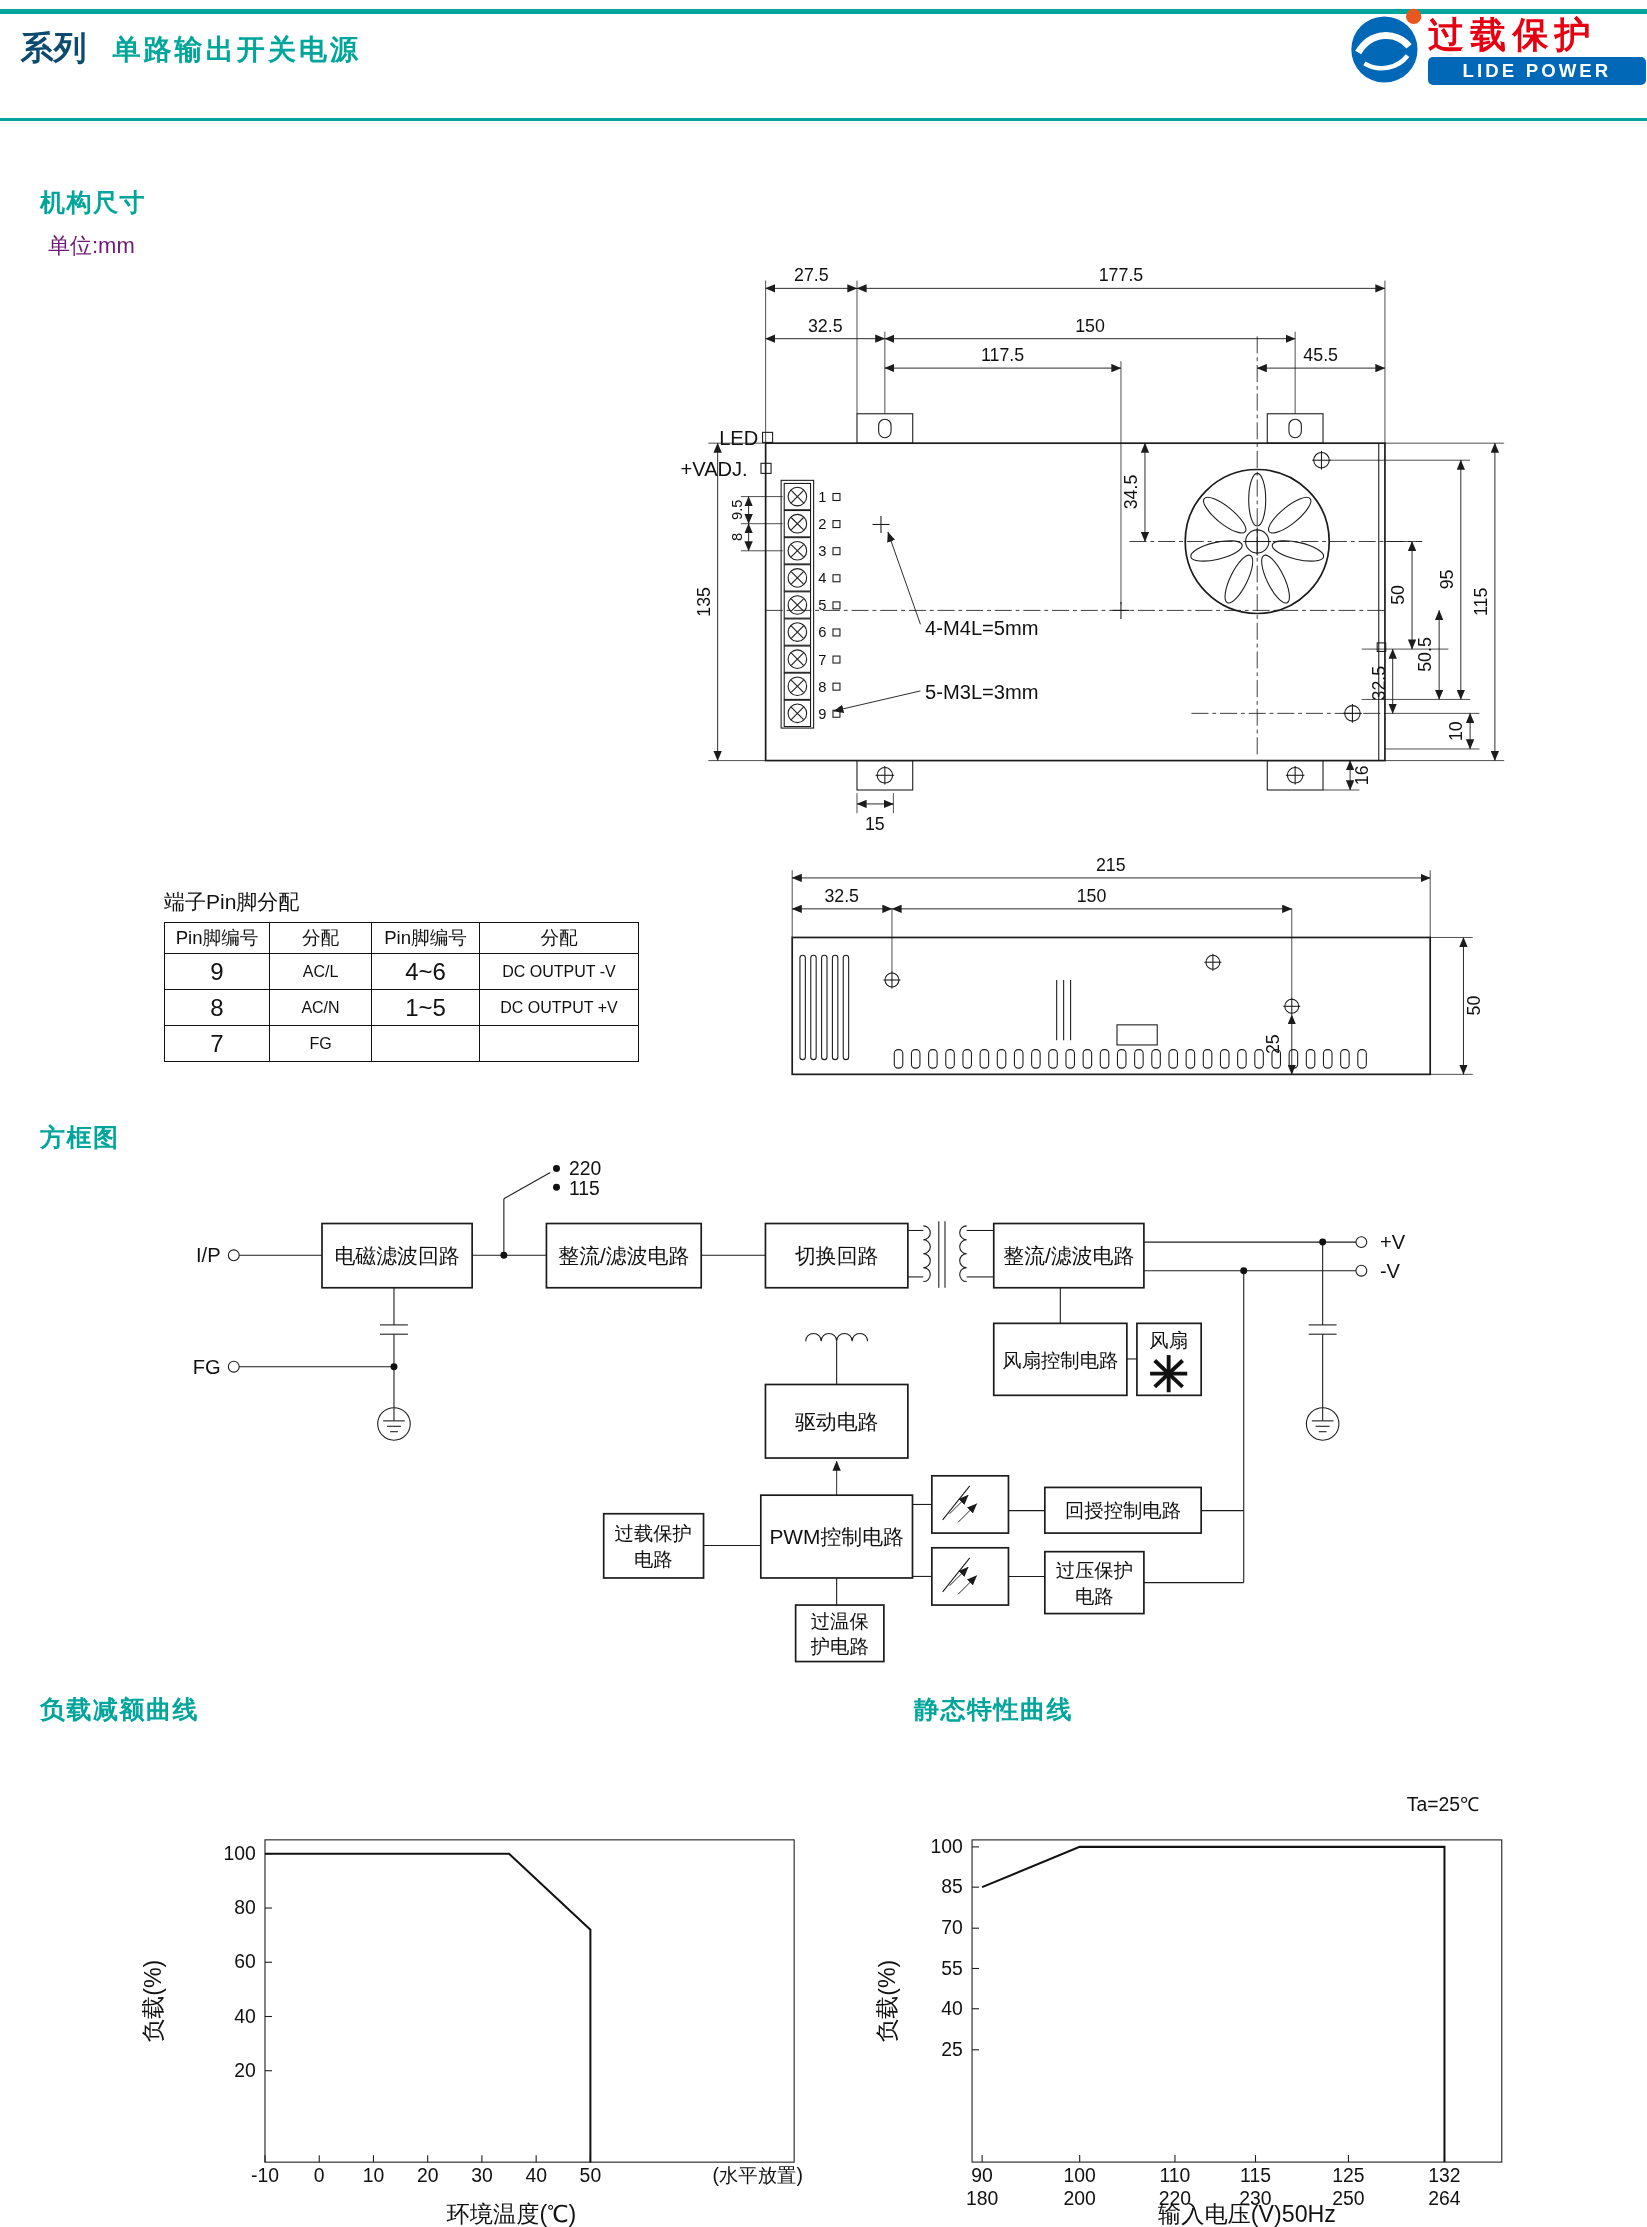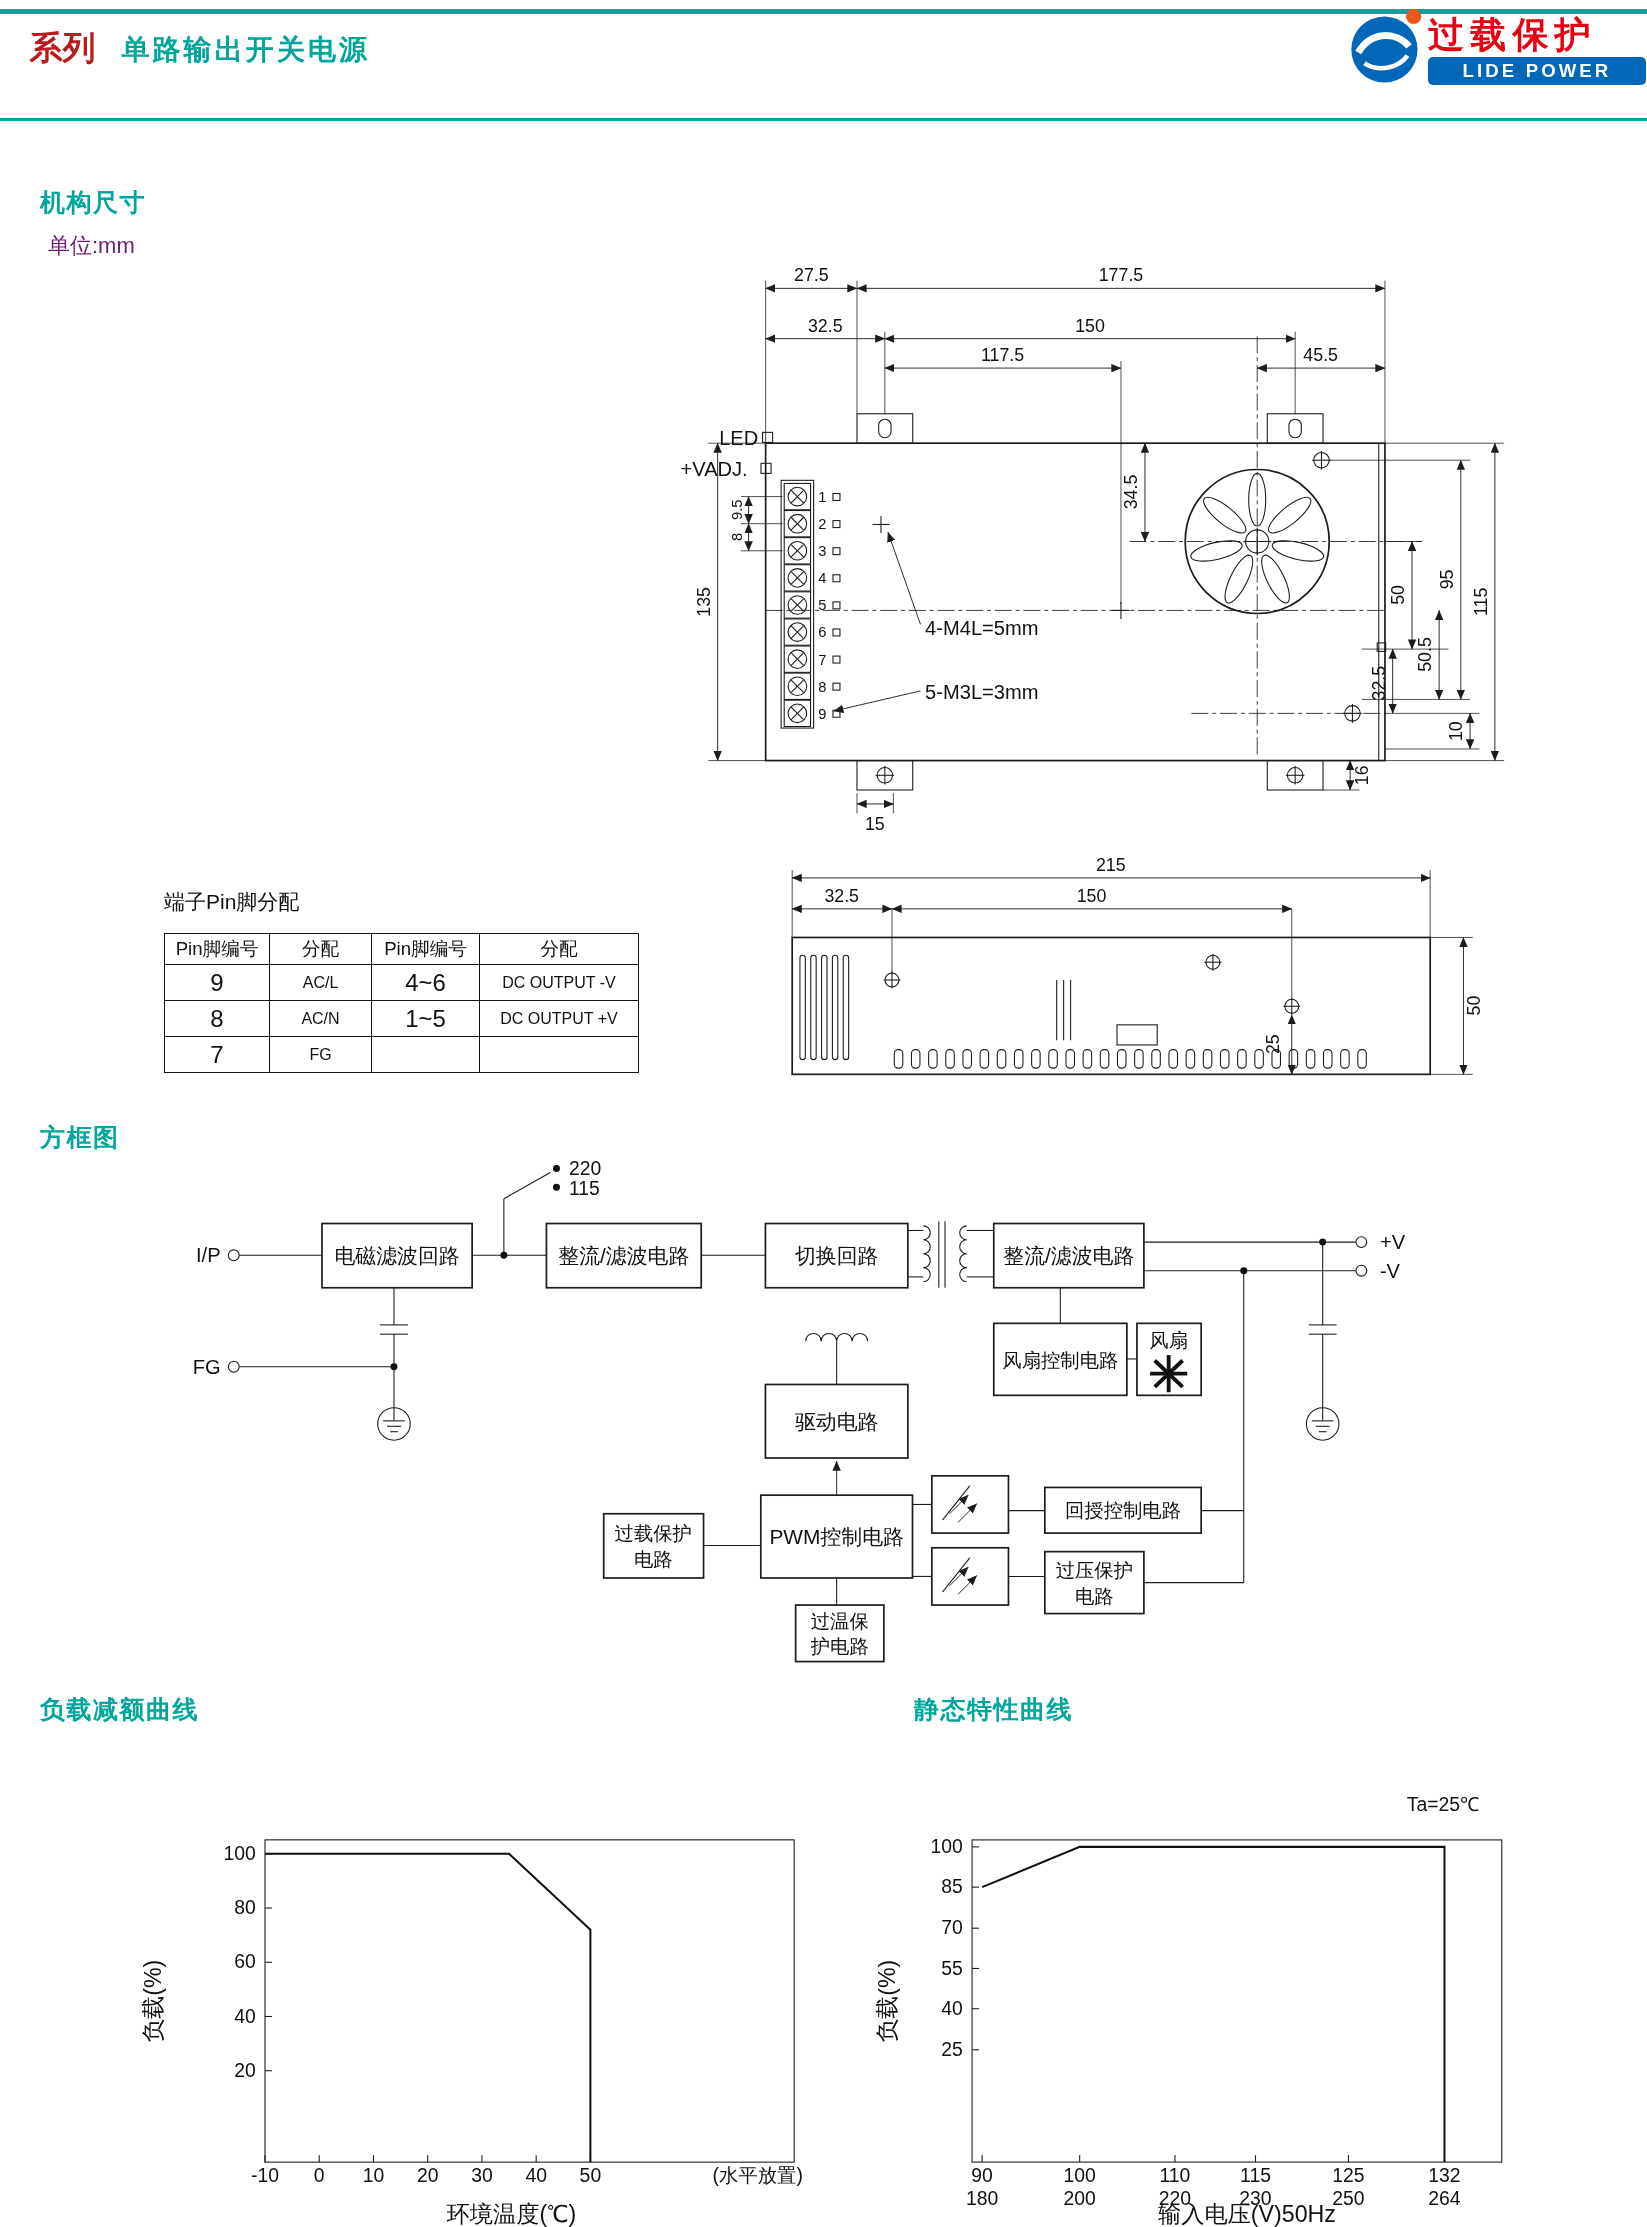--- a/index.html
+++ b/index.html
@@ -26,28 +26,28 @@
   .btxt{font-size:27px;fill:#111}
   .btxt2{font-size:25px;fill:#111}
   .ctxt{font-size:25px;fill:#111}
   .ctxt2{font-size:30px;fill:#111}
   .mid{text-anchor:middle}
   .end{text-anchor:end}
   .plot{fill:none;stroke:#111;stroke-width:2.6}
   
   .title-row{position:absolute;left:12.4px;top:26px;display:flex;align-items:baseline}
   .t-model{font-family:"Liberation Serif",serif;font-size:59px;letter-spacing:1.5px;color:#141414}
-  .t-series{font-size:33px;font-weight:bold;color:#b91c1c;margin-left:17px}
+  .t-series{font-size:33px;font-weight:bold;color:#0c4a6e;margin-left:8px}
   .t-sub{font-size:28px;font-weight:bold;color:var(--teal,#00A59B);margin-left:26px;letter-spacing:3.1px}
   .logo{position:absolute;left:1349px;top:6.2px;width:298px;height:91px}
   .logo-cn{position:absolute;left:79px;top:4.6px;font-size:36px;font-weight:bold;color:var(--red,#E60012);letter-spacing:6.2px}
   .logo-en-bar{position:absolute;left:79px;top:51px;width:218px;height:28px;background:var(--blue,#0068B7);
                color:#fff;font-weight:bold;font-size:18.6px;letter-spacing:3.1px;display:flex;align-items:center;justify-content:center;border-radius:5px}
   
-  .pin-title{font-size:21px;margin-bottom:17px;color:#111}
+  .pin-title{font-size:21px;margin-bottom:6px;color:#111}
   table.pin{border-collapse:collapse}
   table.pin th,table.pin td{border:1.3px solid #111;text-align:center;vertical-align:middle;font-weight:normal;color:#111}
   table.pin th{font-size:18.6px;height:31px}
   table.pin td{font-size:16px;height:36px}
   table.pin td.big{font-size:24px}
 </style>
 </head>
 <body>
 
 <svg width="0" height="0" style="position:absolute" aria-hidden="true">

